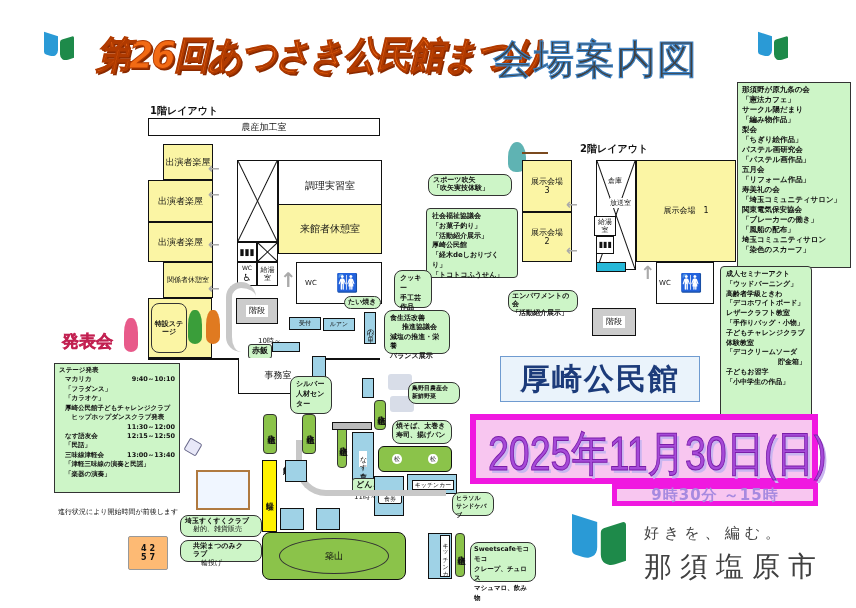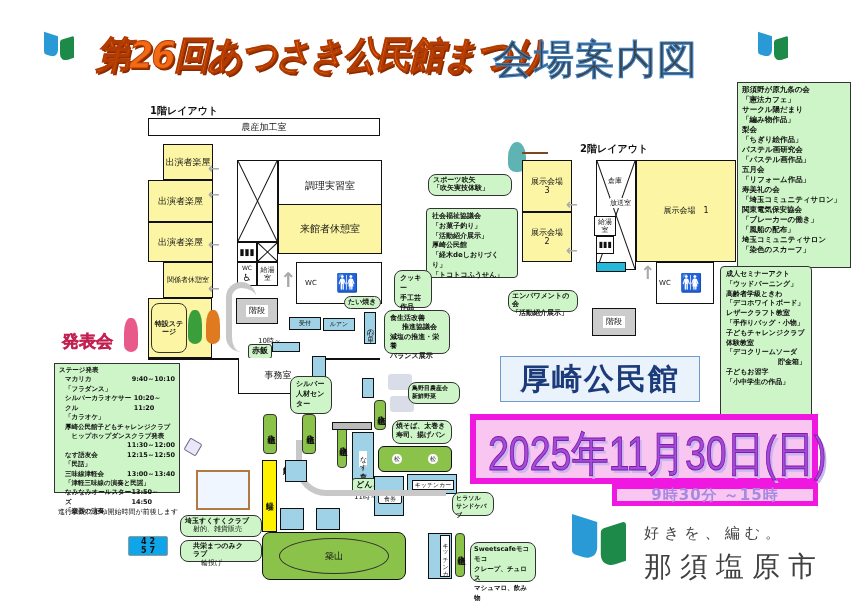--- a/index.html
+++ b/index.html
@@ -262,38 +262,34 @@
   <div>埼玉すくすくクラブ</div>
   <div style="padding-left:8px;font-weight:normal">射的、雑貨販売</div>
 </div>
 <div class="bub" style="left:180px;top:540px;width:82px;height:22px;font-size:7px;line-height:1.2;padding:1px 12px">
   <div>共栄まつのみクラブ</div>
   <div style="padding-left:8px;font-weight:normal">輪投げ</div>
 </div>
 
 <div class="person" style="left:186px;top:440px;width:14px;height:14px;background:#e8e8f8;border:1px solid #668;border-radius:2px;transform:rotate(30deg)"></div>
 <div class="room" style="left:196px;top:470px;width:54px;height:40px;background:#f0f6ff;border:2px solid #b07a40"></div>
-<div class="person" style="left:128px;top:536px;width:40px;height:20px;background:#0ea5e9;border:1px solid #999;border-radius:2px;font-size:8px;display:flex;align-items:center;justify-content:center;font-weight:bold">4 2<br>5 7</div>
+<div class="person" style="left:128px;top:536px;width:40px;height:34px;background:#fdba74;border:1px solid #999;border-radius:2px;font-size:8px;display:flex;align-items:center;justify-content:center;font-weight:bold">4 2<br>5 7</div>
 
 <div class="stage-title">発表会</div>
 <div class="person" style="left:124px;top:318px;width:14px;height:34px;background:#e85a8a"></div>
 <div class="bub" style="left:54px;top:363px;width:126px;height:130px;border-radius:0;font-size:6.5px;line-height:1.45;padding:2px 4px">
   <div>ステージ発表</div>
   <div class="sch-row" style="padding-left:6px">
       <span>マカリカ</span>
       <span>9:40～10:10</span>
     </div>
   <div class="sch-row" style="padding-left:6px">
       <span>「フラダンス」</span>
     </div>
   <div class="sch-row" style="padding-left:6px">
-      <span>シルバーカラオケサークル</span>
-      <span>10:20～11:20</span>
-    </div>
-  <div class="sch-row" style="padding-left:6px">
       <span>「カラオケ」</span>
     </div>
   <div class="sch-row" style="padding-left:6px">
       <span>厚崎公民館子どもチャレンジクラブ</span>
     </div>
   <div class="sch-row" style="padding-left:6px">
       <span>　ヒップホップダンスクラブ発表</span>
     </div>
   <div class="sch-row" style="justify-content:flex-end">
       <span>11:30～12:00</span>
@@ -304,24 +300,20 @@
     </div>
   <div class="sch-row" style="padding-left:6px">
       <span>「民話」</span>
     </div>
   <div class="sch-row" style="padding-left:6px">
       <span>三味線津軽会</span>
       <span>13:00～13:40</span>
     </div>
   <div class="sch-row" style="padding-left:6px">
       <span>「津軽三味線の演奏と民謡」</span>
-    </div>
-  <div class="sch-row" style="padding-left:6px">
-      <span>なみなみオールスターズ</span>
-      <span>13:50～14:50</span>
     </div>
   <div class="sch-row" style="padding-left:6px">
       <span>「楽器の演奏」</span>
     </div>
 </div>
 <div class="fl" style="left:58px;top:507px;font-size:7px;font-weight:normal">進行状況により開始時間が前後します</div>
 
 <div class="banner">厚崎公民館</div>
 <div class="date-box">
     <div class="date-txt">2025年11月30日(日)</div>

